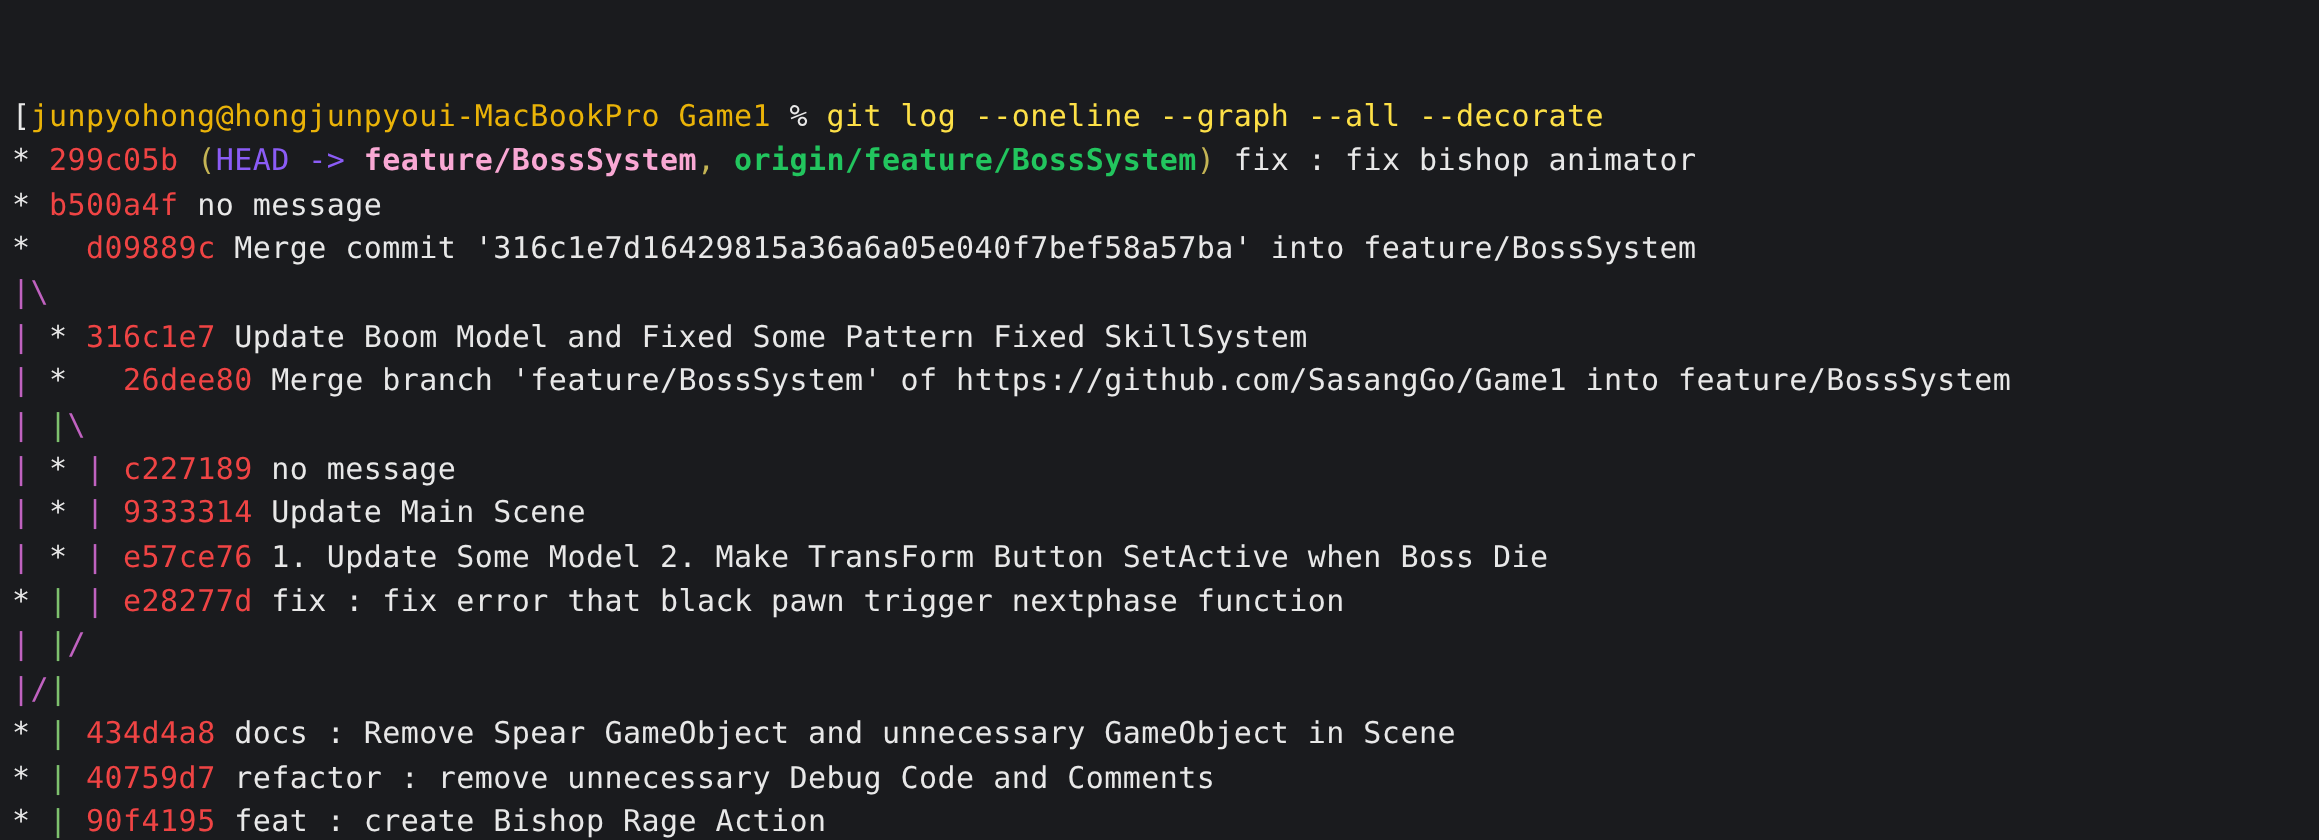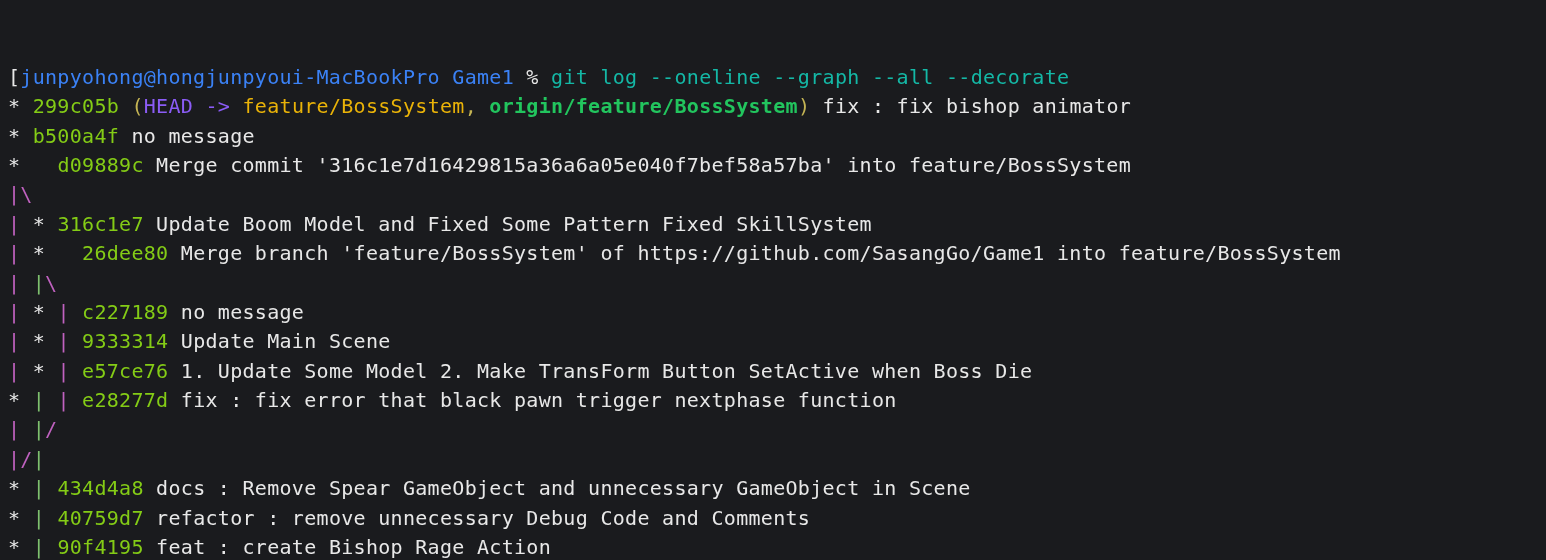--- a/index.html
+++ b/index.html
@@ -7,28 +7,28 @@
       background: #1a1b1e;
       font-family: 'Menlo', 'Monaco', 'Consolas', monospace;
       font-size: 20px;
       line-height: 1.47;
       color: #e8e8e8;
       padding: 4px 8px;
       white-space: pre;
       letter-spacing: 0.3px;
     }
     .prompt-bracket { color: #e8e8e8; }
-    .prompt-user { color: #3b82f6; }
+    .prompt-user { color: #eab308; }
     .prompt-pct { color: #e8e8e8; }
-    .cmd { color: #14b8a6; }
+    .cmd { color: #fde047; }
     .star { color: #e8e8e8; }
-    .hash { color: #84cc16; }
+    .hash { color: #ef4444; }
     .paren { color: #c4b454; }
     .head { color: #8b5cf6; }
-    .branch-green { color: #eab308; font-weight: normal; }
+    .branch-green { color: #f9a8d4; font-weight: bold; }
     .branch-red { color: #22c55e; font-weight: bold; }
     .comma { color: #c4b454; }
     .msg { color: #e8e8e8; }
     .pipe-magenta { color: #c062c0; }
     .pipe-green { color: #7ec16e; }
     .backslash-magenta { color: #c062c0; }
     .slash-magenta { color: #c062c0; }
   </style>
 </head>
 <body>

